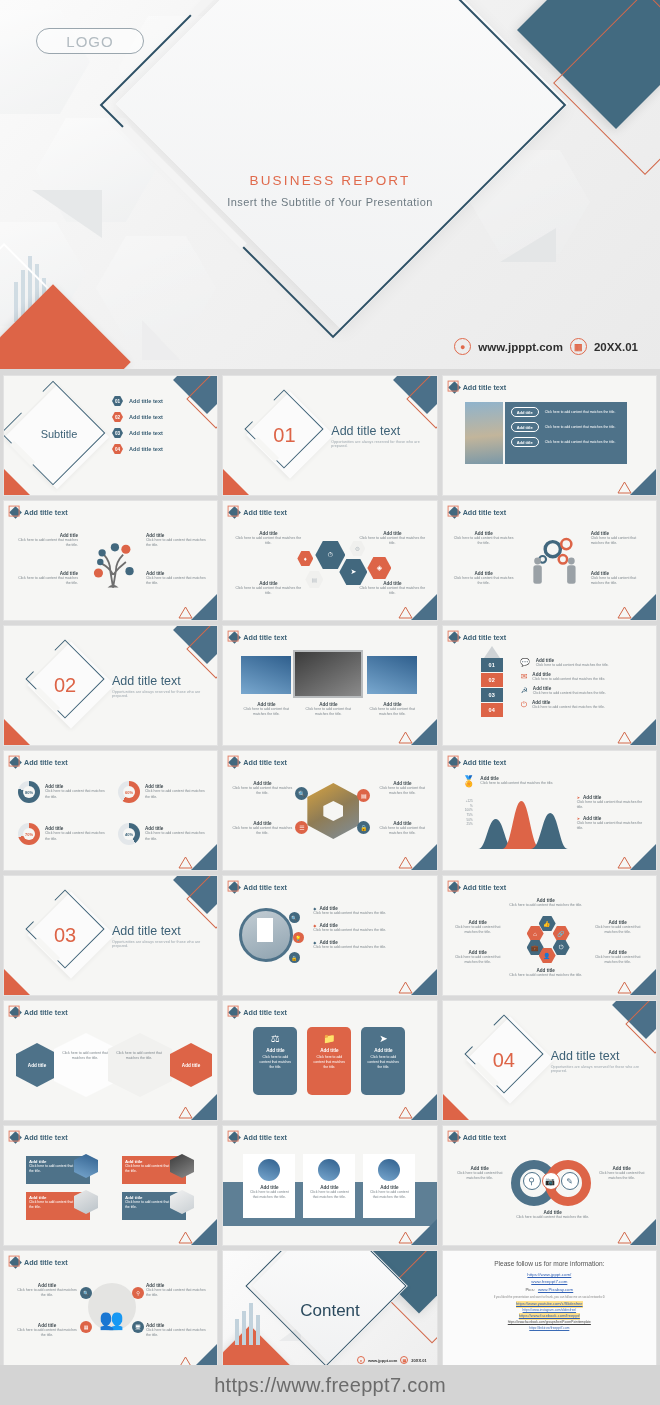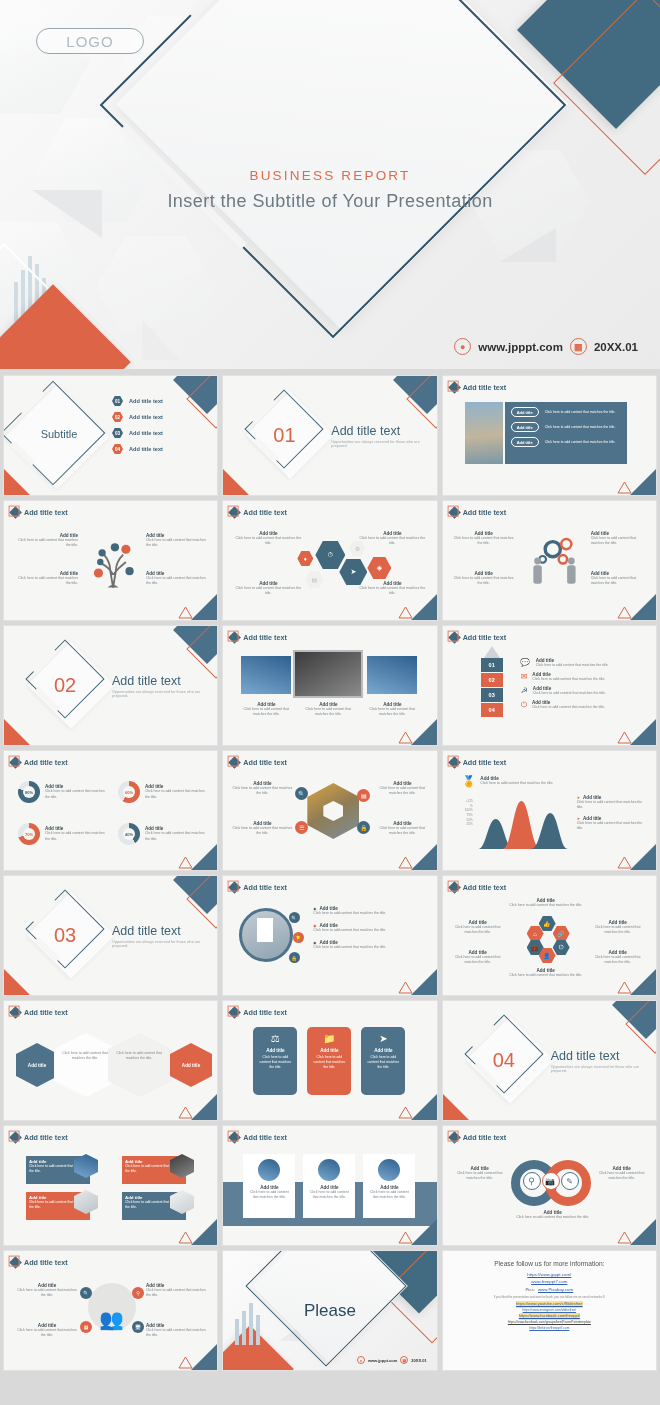--- a/index.html
+++ b/index.html
@@ -44,21 +44,21 @@
     content:''; position:absolute; background:#f4f4f4;
   }
   .hero-frame::before{ left:-4px; top:30px; width:8px; height:170px; }
   .hero-frame::after{ left:30px; bottom:-4px; width:170px; height:8px; }
 
   .hero-text { position:absolute; left:0; top:0; width:660px; height:372px;
     display:flex; flex-direction:column; align-items:center; justify-content:center;
     padding-top:8px;}
   .eyebrow{ color:#e06a4c; font-size:13.5px; letter-spacing:2.2px; font-weight:400; }
   .hero-title{ color:#2b4a5e; font-size:33px; font-weight:bold; letter-spacing:.6px; margin-top:18px;}
-  .hero-sub{ color:#6d7a82; font-size:18px; margin-top:8px; letter-spacing:.45px;}
+  .hero-sub{ color:#6d7a82; font-size:11px; margin-top:8px; letter-spacing:.45px;}
 
   .logo-pill{
     position:absolute; left:36px; top:28px; width:108px; height:26px;
     border:1.4px solid #9aa6ae; border-radius:14px;
     display:flex; align-items:center; justify-content:center;
     color:#b2bbc1; font-size:15px; letter-spacing:1px; background:rgba(255,255,255,.45);
   }
   .hero-footer{
     position:absolute; right:22px; bottom:14px; display:flex; align-items:center; gap:7px;
     font-size:11.5px; font-weight:bold; color:#2f2f2f;
@@ -931,21 +931,21 @@
       <div class="barstack" style="left:12px;top:52px;">
         <i style="height:26px"></i>
           <i style="height:34px"></i>
           <i style="height:42px"></i>
           <i style="height:30px"></i>
         </div>
       <div class="tri" style="left:126px;top:18px;border-right:24px solid transparent;border-top:16px solid #e6e8e9;"></div>
       <div class="tri" style="left:56px;top:74px;border-left:22px solid transparent;border-bottom:16px solid #eaebec;"></div>
       <div class="thanks-dia"></div>
       <div class="thanks-frame"></div>
-      <div class="thanks-txt">Please</div>
+      <div class="thanks-txt">Content</div>
       <div style="position:absolute;right:10px;bottom:6px;display:flex;align-items:center;gap:3px;font-size:4px;font-weight:bold;color:#333;">
         <span class="circ-icon" style="width:8px;height:8px;font-size:4px;">●</span>
         <span>www.jpppt.com</span>
         <span class="circ-icon" style="width:8px;height:8px;font-size:4px;">▦</span>
         <span>20XX.01</span>
       </div>
     </div>
 
     <div class="slide links-slide">
       <div class="lnk-head">Please follow us for more information:</div>
@@ -958,13 +958,16 @@
       <div class="lnk-note">If you liked the presentation and want to thank, you can follow me on social networks:D</div>
       <div class="lnk-y lnk-hl">https://www.youtube.com/c/Slidesfree</div>
       <div class="lnk-sm">https://www.instagram.com/slidesfree/</div>
       <div class="lnk-y lnk-hl">https://www.facebook.com/freeppt/</div>
       <div class="lnk-sm" style="color:#444;">https://www.facebook.com/groups/bestPowerPointtemplate</div>
       <div class="lnk-sm">https://linktr.ee/freeppt7.com</div>
     </div>
 
   </div>
 
+  <div class="footer">
+    <span>https://www.freeppt7.com</span>
+  </div>
 </div>
 
 </body></html>

